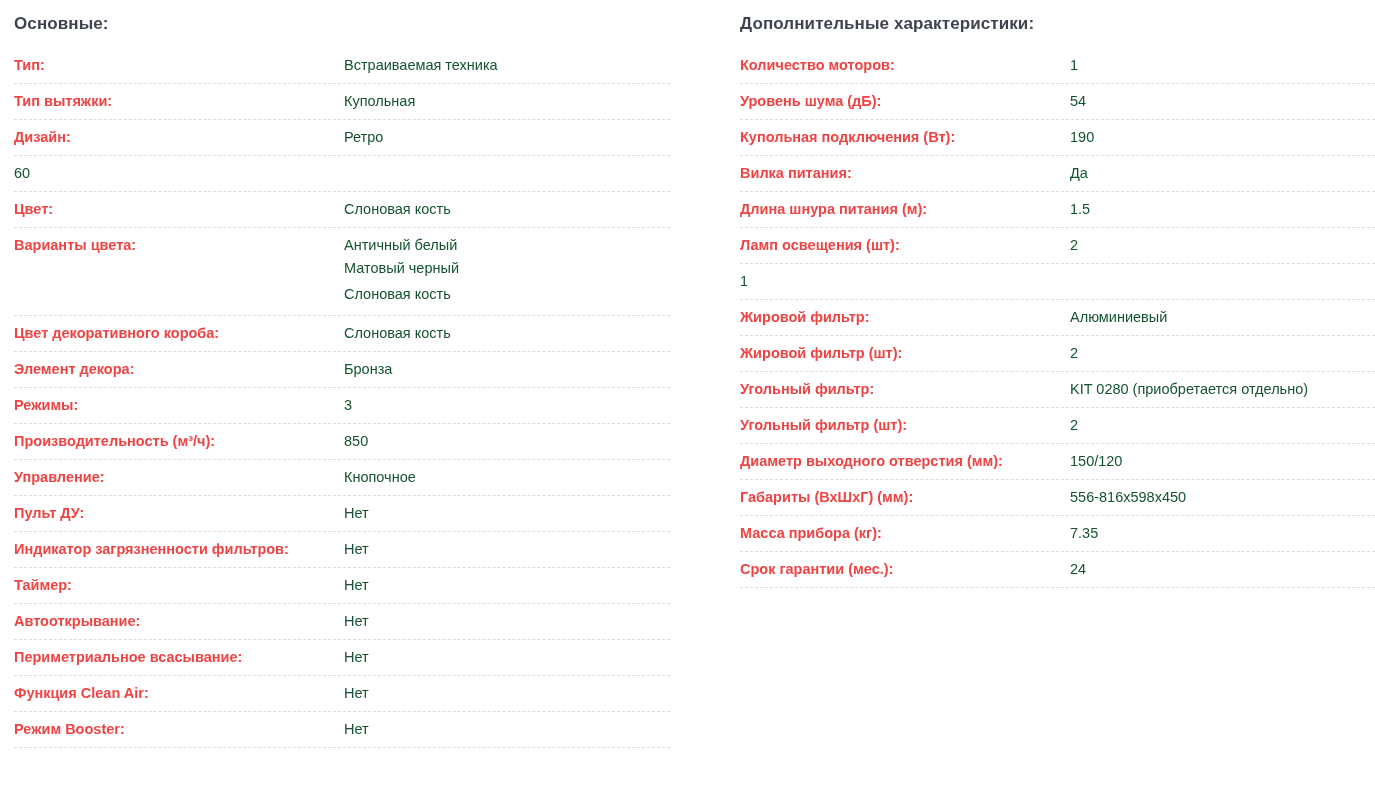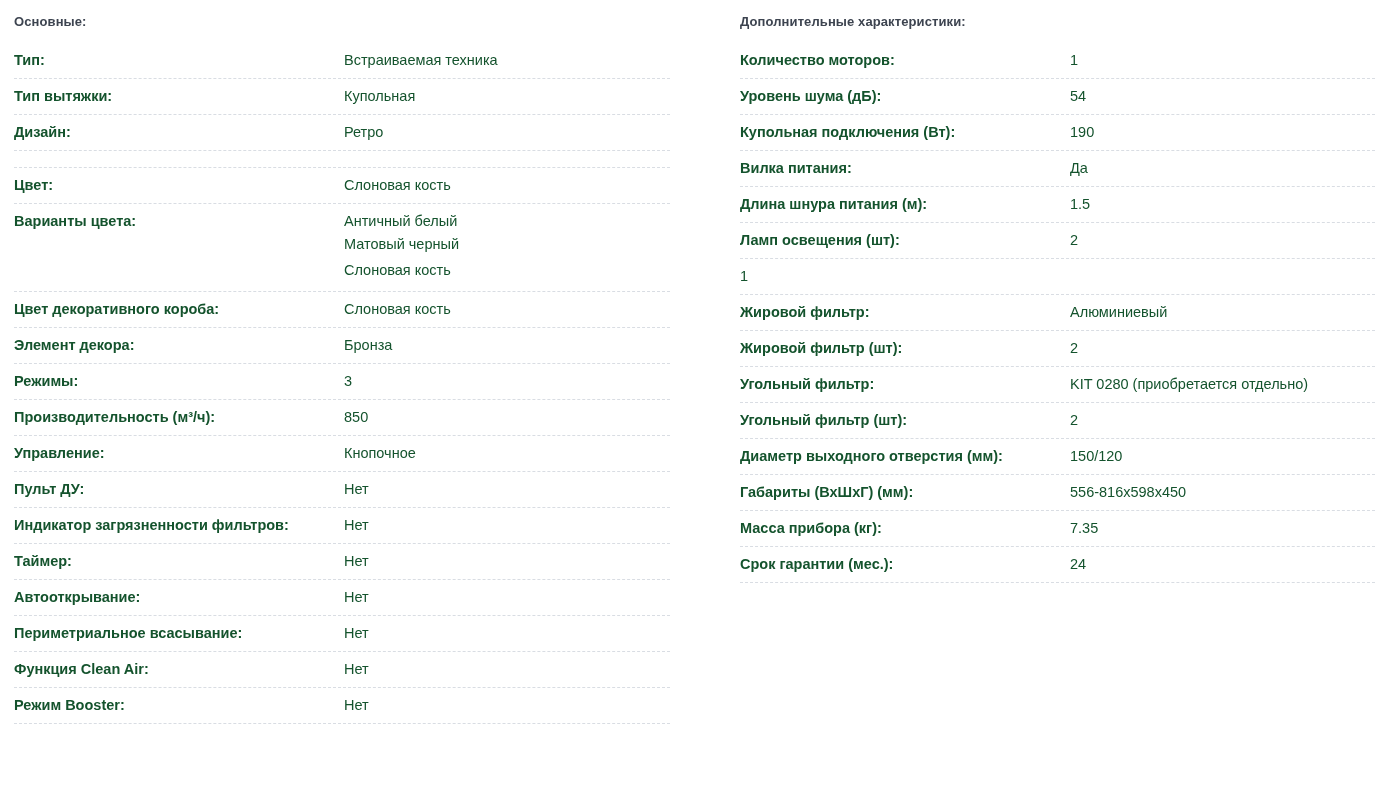--- a/index.html
+++ b/index.html
@@ -26,40 +26,40 @@
   .column.left {
     width: 700px;
     padding-left: 14px;
     padding-right: 30px;
   }
   .column.right {
     width: 675px;
     padding-left: 40px;
   }
   .section-title {
-    font-size: 13px;
+    font-size: 17px;
     font-weight: bold;
     color: #3d4450;
     margin: 0 0 22px 0;
     letter-spacing: 0.1px;
   }
   .spec-list {
     display: block;
   }
   .spec-row {
     display: flex;
     align-items: flex-start;
     padding: 0 0 8px 0;
     margin-bottom: 8px;
     border-bottom: 1px dashed #d9dde3;
   }
   .spec-name {
     font-size: 14.5px;
     font-weight: bold;
-    color: #14532d;
+    color: #ef4444;
     line-height: 19px;
     flex: 0 0 auto;
   }
   .column.left .spec-name { width: 330px; }
   .column.right .spec-name { width: 330px; }
   .spec-value {
     font-size: 14.5px;
     font-weight: normal;
     color: #14532d;
     line-height: 19px;
@@ -87,20 +87,21 @@
         </div>
         <div class="spec-row">
           <div class="spec-name">Тип вытяжки:</div>
           <div class="spec-value">Купольная</div>
         </div>
         <div class="spec-row">
           <div class="spec-name">Дизайн:</div>
           <div class="spec-value">Ретро</div>
         </div>
         <div class="spec-row">
+          <div class="spec-value">60</div>
         </div>
         <div class="spec-row">
           <div class="spec-name">Цвет:</div>
           <div class="spec-value">Слоновая кость</div>
         </div>
         <div class="spec-row">
           <div class="spec-name">Варианты цвета:</div>
           <div class="spec-value">
             <span class="vline">Античный белый</span>
             <span class="vline">Матовый черный</span>

